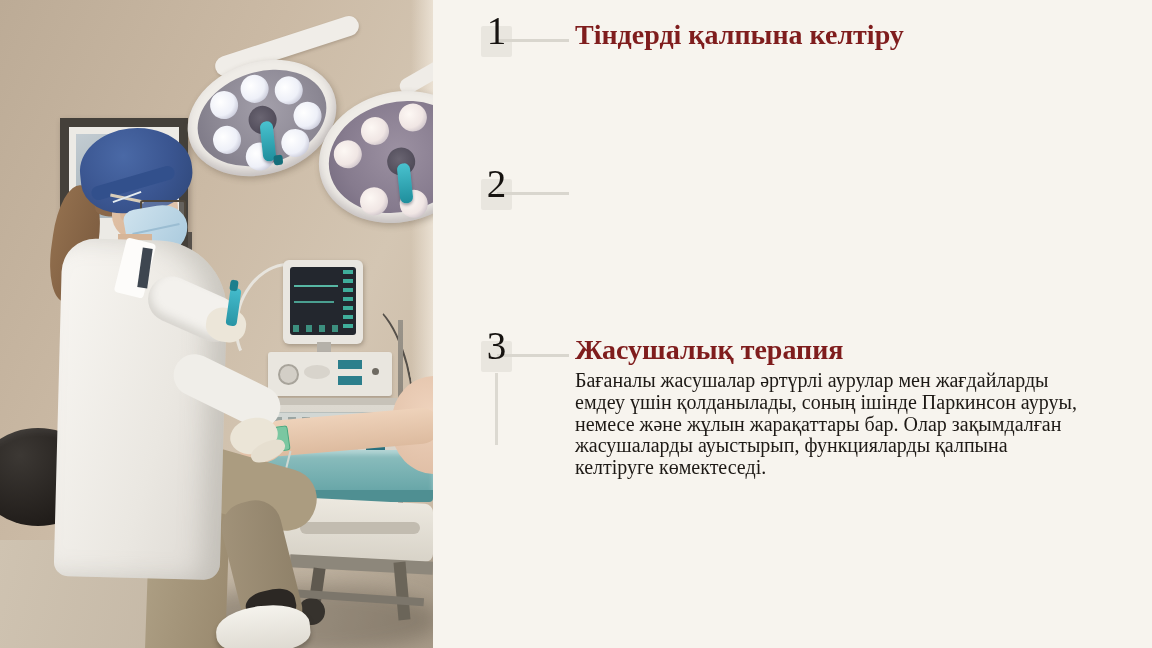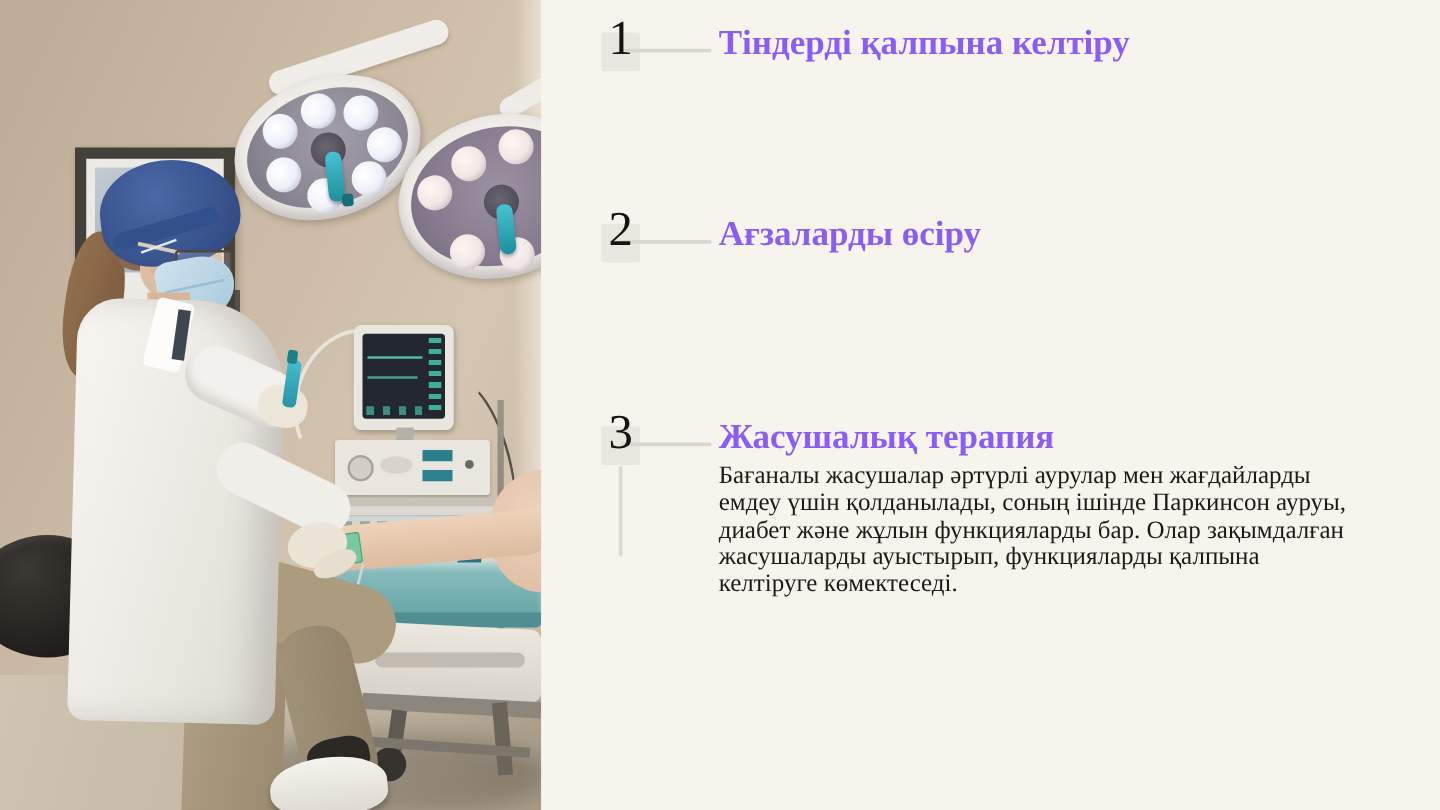--- a/index.html
+++ b/index.html
@@ -164,21 +164,21 @@
   .sec1{min-height:153px;} .sec2{min-height:162px;}
   .marker{position:relative;width:142px;flex:0 0 142px;height:100%;}
   .numsq{position:absolute;left:48px;top:6px;width:31px;height:31px;background:#e9e6df;border-radius:2px;}
   .hline{position:absolute;left:64px;top:19px;width:72px;height:3px;background:#d9d6ce;}
   .vline{position:absolute;left:62px;top:38px;width:3px;background:#dcd9d1;}
   .sec1 .vline,.sec2 .vline{bottom:-7px;}
   .sec3 .vline{height:72px;}
   .num{position:absolute;left:48px;top:-9px;width:31px;text-align:center;
        font-size:39px;line-height:1;font-weight:normal;color:#161310;}
   .text{width:505px;padding-top:0;}
-  .heading{font-size:28px;line-height:30px;font-weight:bold;color:#8b5cf6;margin:0 0 5px 0;}
+  .heading{font-size:28px;line-height:30px;font-weight:bold;color:#7f1d1d;margin:0 0 5px 0;}
   .body{font-size:20px;line-height:21.8px;color:#1d1915;margin:0;}
 </style>
 </head>
 <body>
 
 <div class="slide">
 
   <div class="photo" aria-label="Дәрігер операция бөлмесінде науқасқа көмек көрсетуде">
     <div class="wall"></div>
     <div class="wallband"></div>
@@ -327,32 +327,31 @@
       </div>
 
       <div class="section sec2">
         <div class="marker">
           <div class="numsq"></div>
           <div class="hline"></div>
           <div class="vline"></div>
           <div class="num">2</div>
         </div>
         <div class="text">
-          <div class="heading">Ағзаларды өсіру</div>
         </div>
       </div>
 
       <div class="section sec3">
         <div class="marker">
           <div class="numsq"></div>
           <div class="hline"></div>
           <div class="vline"></div>
           <div class="num">3</div>
         </div>
         <div class="text">
           <div class="heading">Жасушалық терапия</div>
-          <p class="body">Бағаналы жасушалар әртүрлі аурулар мен жағдайларды емдеу үшін қолданылады, соның ішінде Паркинсон ауруы, диабет және жұлын функцияларды бар. Олар зақымдалған жасушаларды ауыстырып, функцияларды қалпына келтіруге көмектеседі.</p>
+          <p class="body">Бағаналы жасушалар әртүрлі аурулар мен жағдайларды емдеу үшін қолданылады, соның ішінде Паркинсон ауруы, немесе және жұлын жарақаттары бар. Олар зақымдалған жасушаларды ауыстырып, функцияларды қалпына келтіруге көмектеседі.</p>
         </div>
       </div>
 
     </div>
   </div>
 </div>
 
 </body></html>

